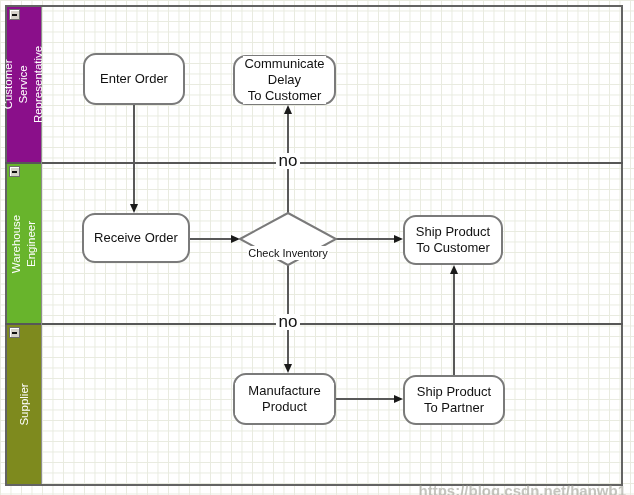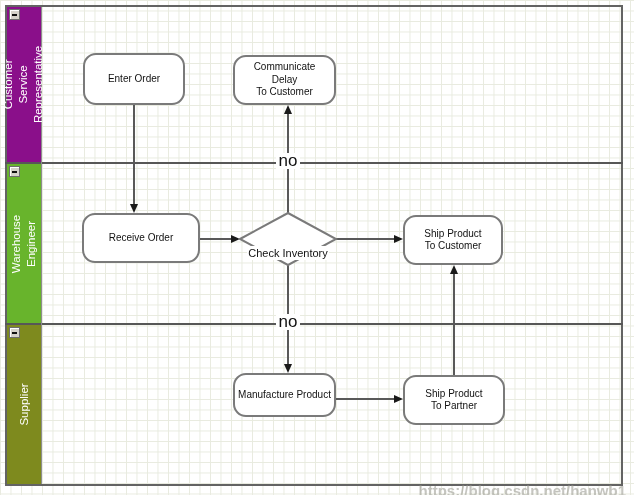--- a/index.html
+++ b/index.html
@@ -50,21 +50,21 @@
     cursor:pointer;
   }
   .minus-glyph { width:5px; height:2px; background:#111111; }
   .connector-layer { position:absolute; left:0; top:0; width:634px; height:495px; pointer-events:none; }
   .node {
     position:absolute; background:#ffffff;
     border:2px solid #7a7a7a; border-radius:13px;
     display:flex; align-items:center; justify-content:center;
   }
   .node-label {
-    font-size:10px; color:#111111; line-height:1.25;
+    font-size:13px; color:#111111; line-height:1.25;
     white-space:pre-line; text-align:center; background:#ffffff; padding:0 1px;
   }
   .diamond-label {
     position:absolute; left:247px; top:246px; width:82px; height:14px;
     display:flex; align-items:center; justify-content:center;
     font-size:11px; color:#111111; background:#ffffff; white-space:nowrap;
   }
   .edge-label {
     position:absolute; width:24px; height:16px;
     display:flex; align-items:center; justify-content:center;
@@ -133,32 +133,32 @@
   <div class="node" style="left:83px; top:53px; width:102px; height:52px;">
     <span class="node-label">Enter Order</span>
   </div>
 
   <div class="node" style="left:233px; top:55px; width:103px; height:50px;">
     <span class="node-label">Communicate
 Delay
 To Customer</span>
   </div>
 
-  <div class="node" style="left:82px; top:213px; width:118px; height:50px;">
+  <div class="node" style="left:82px; top:213px; width:108px; height:50px;">
     <span class="node-label">Receive Order</span>
   </div>
 
   <div class="diamond-label">Check Inventory</div>
 
   <div class="node" style="left:403px; top:215px; width:100px; height:50px;">
     <span class="node-label">Ship Product
 To Customer</span>
   </div>
 
-  <div class="node" style="left:233px; top:373px; width:103px; height:44px;">
+  <div class="node" style="left:233px; top:373px; width:103px; height:52px;">
     <span class="node-label">Manufacture Product</span>
   </div>
 
   <div class="node" style="left:403px; top:375px; width:102px; height:50px;">
     <span class="node-label">Ship Product
 To Partner</span>
   </div>
 
   <div class="edge-label edge-label-1">no</div>
   <div class="edge-label edge-label-2">no</div>

